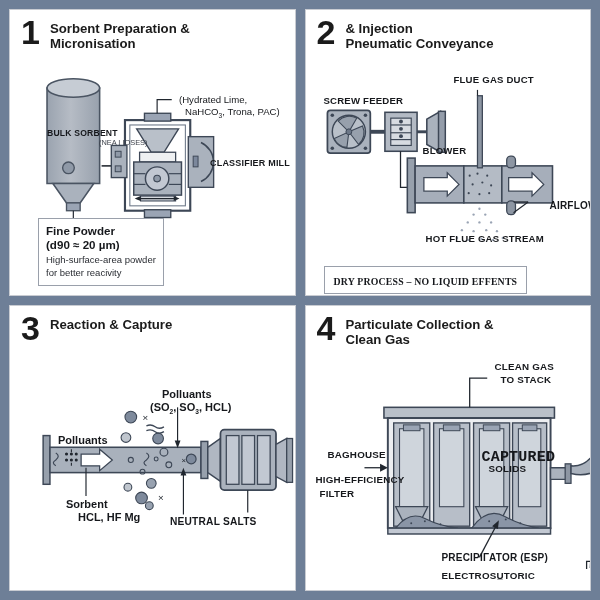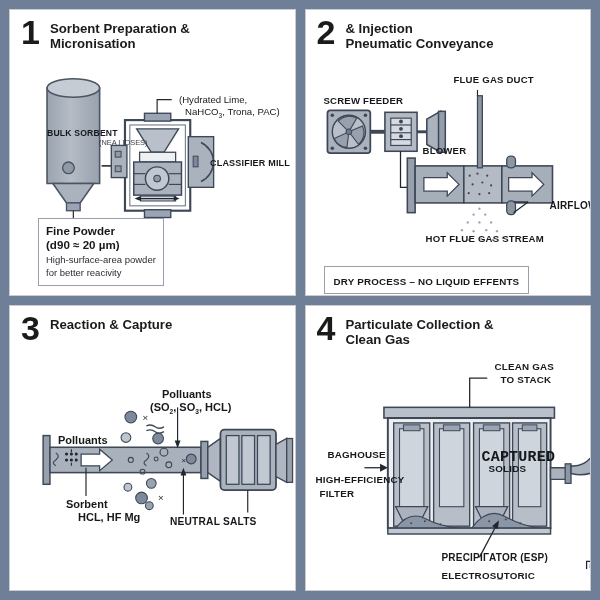--- a/index.html
+++ b/index.html
@@ -52,21 +52,21 @@
     position:absolute;background:#fff;border:1px solid #9aa0ab;
     padding:5px 7px 6px 7px;box-sizing:border-box;
   }
   .callout .c-t1{font-size:11.6px;font-weight:bold;color:#16181c;line-height:1.25;}
   .callout .c-t2{font-size:11.6px;font-weight:bold;color:#16181c;line-height:1.25;}
   .callout .c-t3{font-size:9.5px;color:#2a2d33;line-height:1.24;margin-top:1px;}
   .banner{
     position:absolute;background:#fff;border:1px solid #9aa0ab;
     padding:4px 9px;box-sizing:border-box;
   }
-  .banner span{font-size:9.8px;font-weight:bold;color:#16181c;letter-spacing:.2px;}
+  .banner span{font-size:9.8px;font-weight:bold;color:#16181c;letter-spacing:.2px;font-family:Liberation Serif, serif;}
   .sub{font-size:6.6px;vertical-align:sub;}
 </style>
 </head>
 <body>
 
 <div id="infographic">
 
   <section class="panel">
     <div class="panel-head">
       <div class="step-num">1</div>

